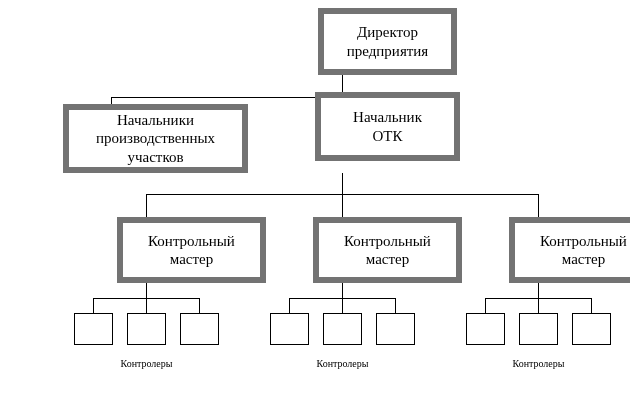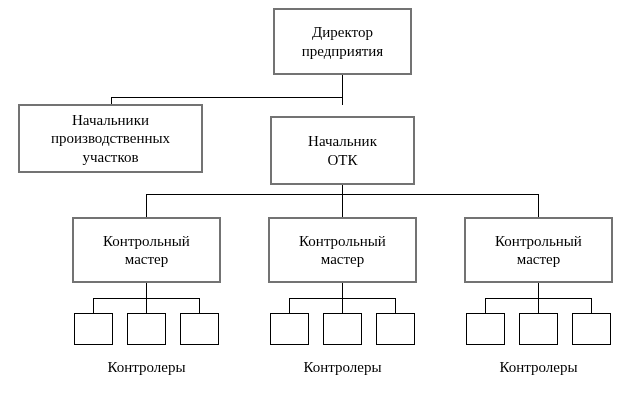--- a/index.html
+++ b/index.html
@@ -14,49 +14,50 @@
   #canvas {
     position: relative;
     width: 630px;
     height: 407px;
     background: #ffffff;
     overflow: hidden;
   }
   .box {
     position: absolute;
     box-sizing: border-box;
-    border: 2px solid #737373;
+    border: 6px solid #737373;
     background: #ffffff;
     display: flex;
     align-items: center;
     justify-content: center;
     text-align: center;
     line-height: 1.22;
     font-size: 15px;
     z-index: 2;
     white-space: pre-line;
+    margin-left: 45px;
   }
   .small-box {
     position: absolute;
     box-sizing: border-box;
     border: 1px solid #000000;
     background: #ffffff;
     z-index: 2;
   }
   .line {
     position: absolute;
     background: #000000;
     z-index: 1;
   }
   .hline { height: 1px; }
   .vline { width: 1px; }
   .caption {
     position: absolute;
     text-align: center;
-    font-size: 15px;
+    font-size: 10px;
     line-height: 1.2;
     z-index: 2;
   }
 </style>
 </head>
 <body>
 
 <div id="canvas">
 
   <div class="box" style="left:273px; top:8px; width:139px; height:67px;">Директор
@@ -67,21 +68,21 @@
   <div class="line hline" style="left:111px; top:97px; width:232px;"></div>
 
   <div class="line vline" style="left:111px; top:97px; height:8px;"></div>
 
   <div class="line vline" style="left:342px; top:97px; height:8px;"></div>
 
   <div class="box" style="left:18px; top:104px; width:185px; height:69px;">Начальники
 производственных
 участков</div>
 
-  <div class="box" style="left:270px; top:116px; width:145px; height:69px;">Начальник
+  <div class="box" style="left:270px; top:92px; width:145px; height:69px;">Начальник
 ОТК</div>
 
   <div class="line vline" style="left:342px; top:173px; height:22px;"></div>
 
   <div class="line hline" style="left:146px; top:194px; width:393px;"></div>
 
   <div class="line vline" style="left:146px; top:194px; height:24px;"></div>
   <div class="line vline" style="left:342px; top:194px; height:24px;"></div>
   <div class="line vline" style="left:538px; top:194px; height:24px;"></div>
 

